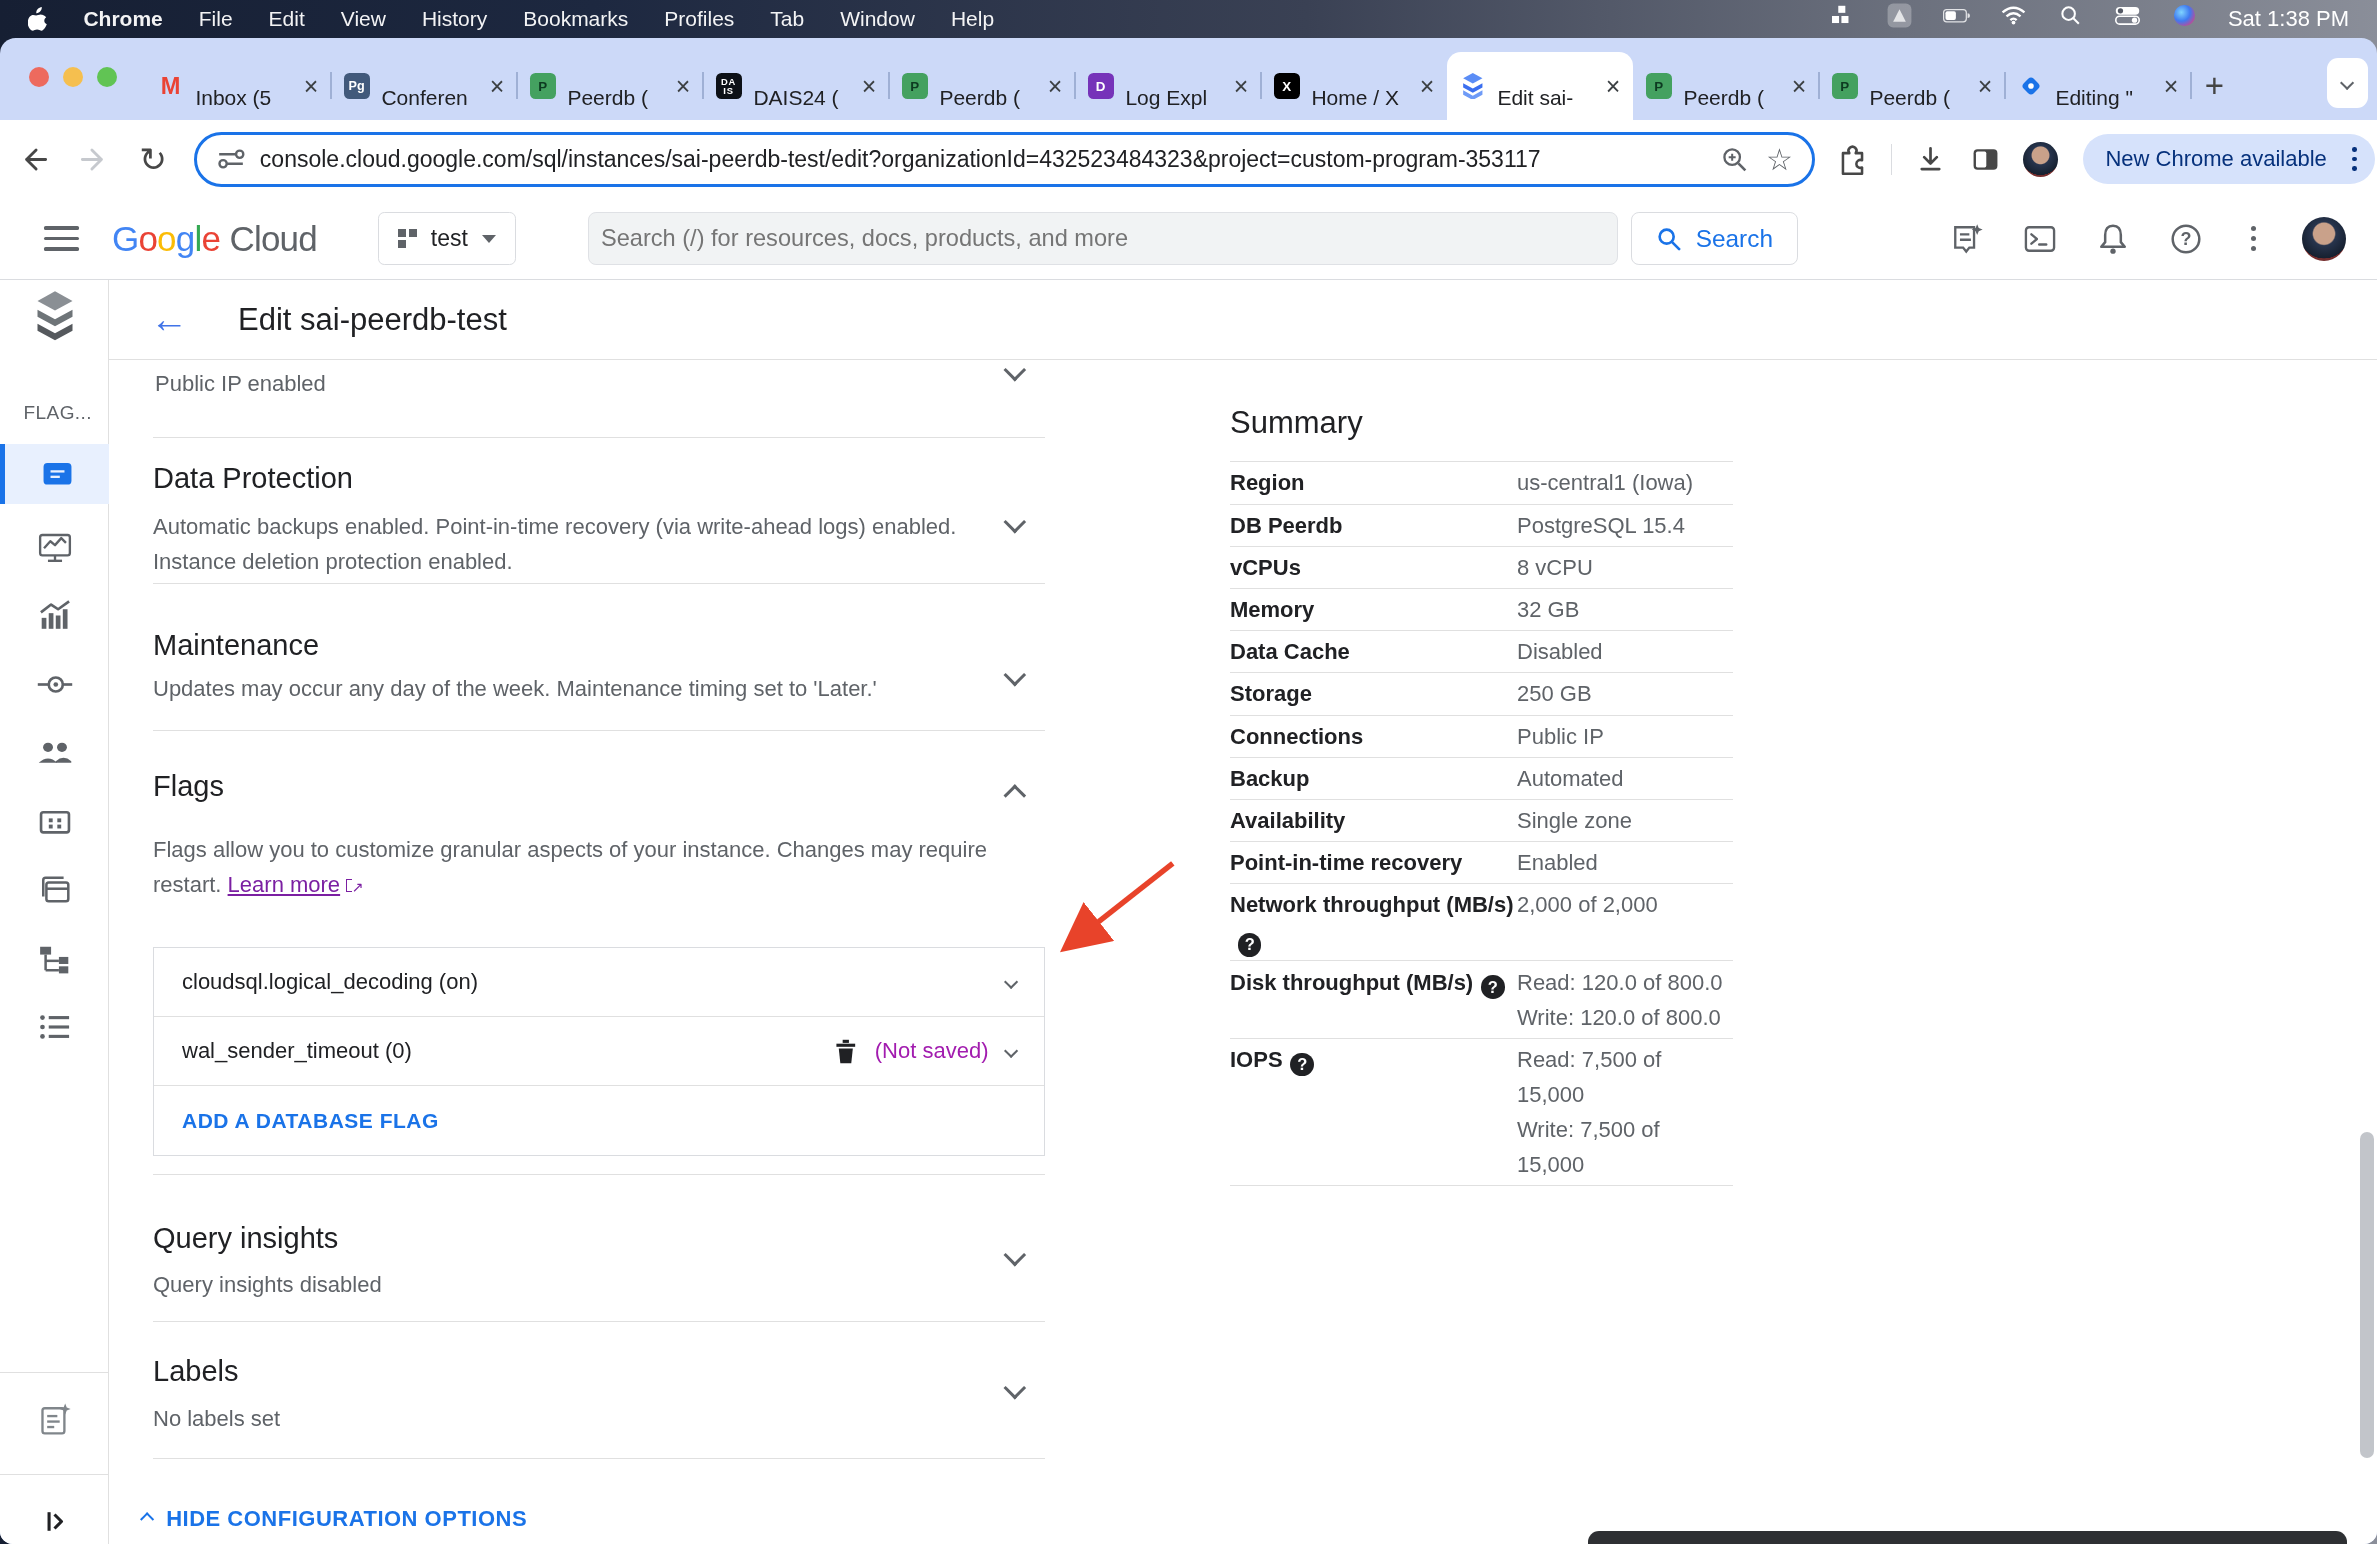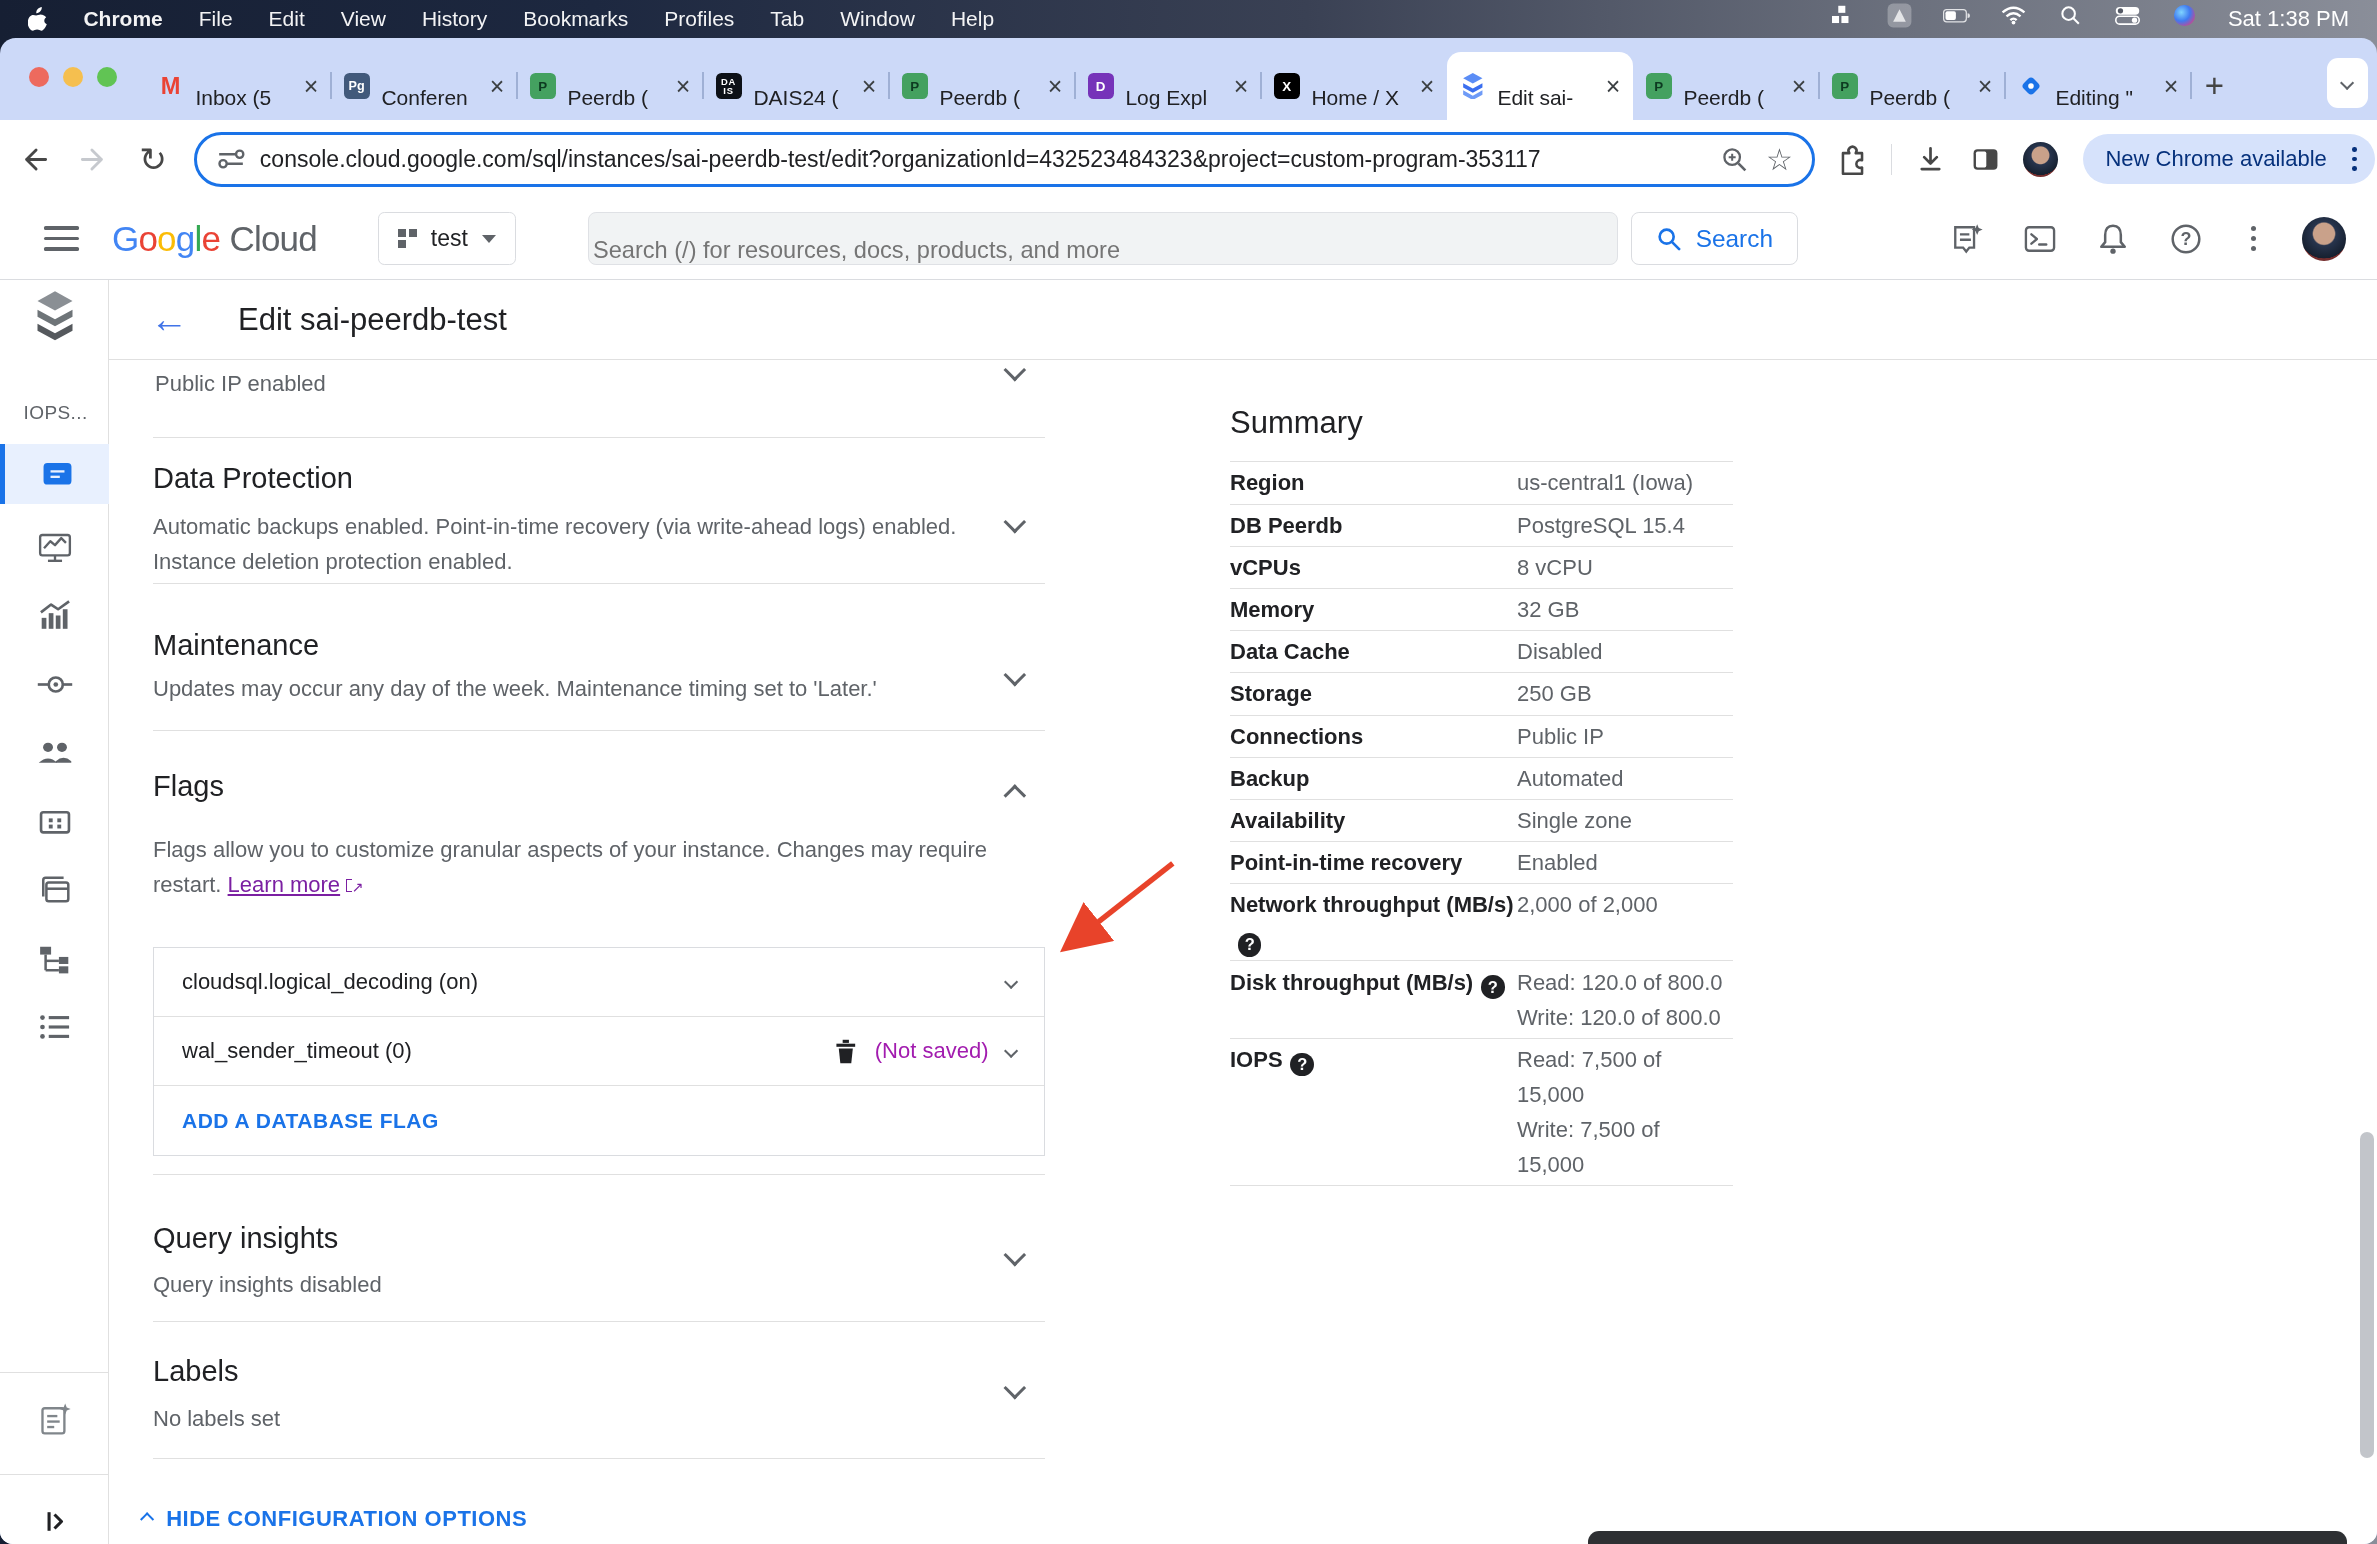--- a/index.html
+++ b/index.html
@@ -82,21 +82,21 @@
   .hamburger i { height:3.9px; background:#5f6368; border-radius:1.6px; }
   .gcloud-logo { margin-left:33px; font-size:35px; letter-spacing:-0.8px; display:flex; gap:9.4px; align-items:center; }
   .gcloud-logo .cloud { color:#5f6368; }
   .glogo span { font-weight:400; }
   .proj-btn { margin-left:61px; height:53px; border:0.8px solid #dadce0; border-radius:6.3px; display:flex;
     align-items:center; padding:0 19px; gap:14px; font-size:23px; color:#202124; }
   .proj-ico { display:grid; grid-template-columns:7.9px 7.9px; gap:3.1px; }
   .proj-ico i { width:7.9px; height:7.9px; background:#5f6368; }
   .caret { width:0; height:0; border-left:7px solid transparent; border-right:7px solid transparent; border-top:8.6px solid #5f6368; }
   .gcp-search { margin-left:72px; width:1030px; height:53px; background:#f1f3f4; border:0.8px solid #dfe1e5;
-    border-radius:7.9px; display:flex; align-items:flex-end; padding:0 4px; }
+    border-radius:7.9px; display:flex; align-items:center; padding:0 12px; }
   .gcp-search input { border:none; outline:none; background:transparent; font-size:23.6px; color:#5f6368;
     width:100%; font-family:"Liberation Sans",sans-serif; }
   .search-btn { margin-left:12.6px; height:53px; border:0.8px solid #dadce0; border-radius:7.9px; display:flex;
     align-items:center; gap:12.6px; padding:0 23.6px; color:#1a73e8; font-size:24.4px; }
   .gcp-icons { margin-left:auto; display:flex; align-items:center; gap:35px; margin-right:31px; }
   .gcp-icons .gi { width:38px; height:38px; display:flex; align-items:center; justify-content:center; }
   .av-lg { width:44px; height:44px; }
 
   
   .app { position:absolute; top:242px; left:0; right:0; bottom:0; background:#fff; }
@@ -432,21 +432,21 @@
   <div class="app">
 
     <div class="sidebar">
       <div class="sb-logo">
         <svg class="icon" width="42" height="53" viewBox="0 0 24 30">
             <path d="M12 0 L22 5.5 L12 11 L2 5.5 Z" fill="#8a8f94"></path>
             <path d="M2 10.5 L12 16 L22 10.5 L22 14.5 L12 20 L2 14.5 Z" fill="#6e7478"></path>
             <path d="M2 18.5 L12 24 L22 18.5 L22 22.5 L12 28 L2 22.5 Z" fill="#55595d"></path>
           </svg>
       </div>
-      <div class="sb-label">IOPS...</div>
+      <div class="sb-label">FLAG...</div>
 
       <div class="sb-item active" style="top:164px;">
         <svg class="icon" width="35" height="31" viewBox="0 0 44 40">
             <rect x="4" y="5" width="36" height="28" rx="5" fill="#1a73e8"></rect>
             <line x1="13" y1="16" x2="31" y2="16" stroke="#e8f0fe" stroke-width="3"></line>
             <line x1="13" y1="23" x2="25" y2="23" stroke="#e8f0fe" stroke-width="3"></line>
           </svg>
       </div>
       <div class="sb-item" style="top:237px;">
         <svg class="icon" width="36" height="33" viewBox="0 0 46 42">

